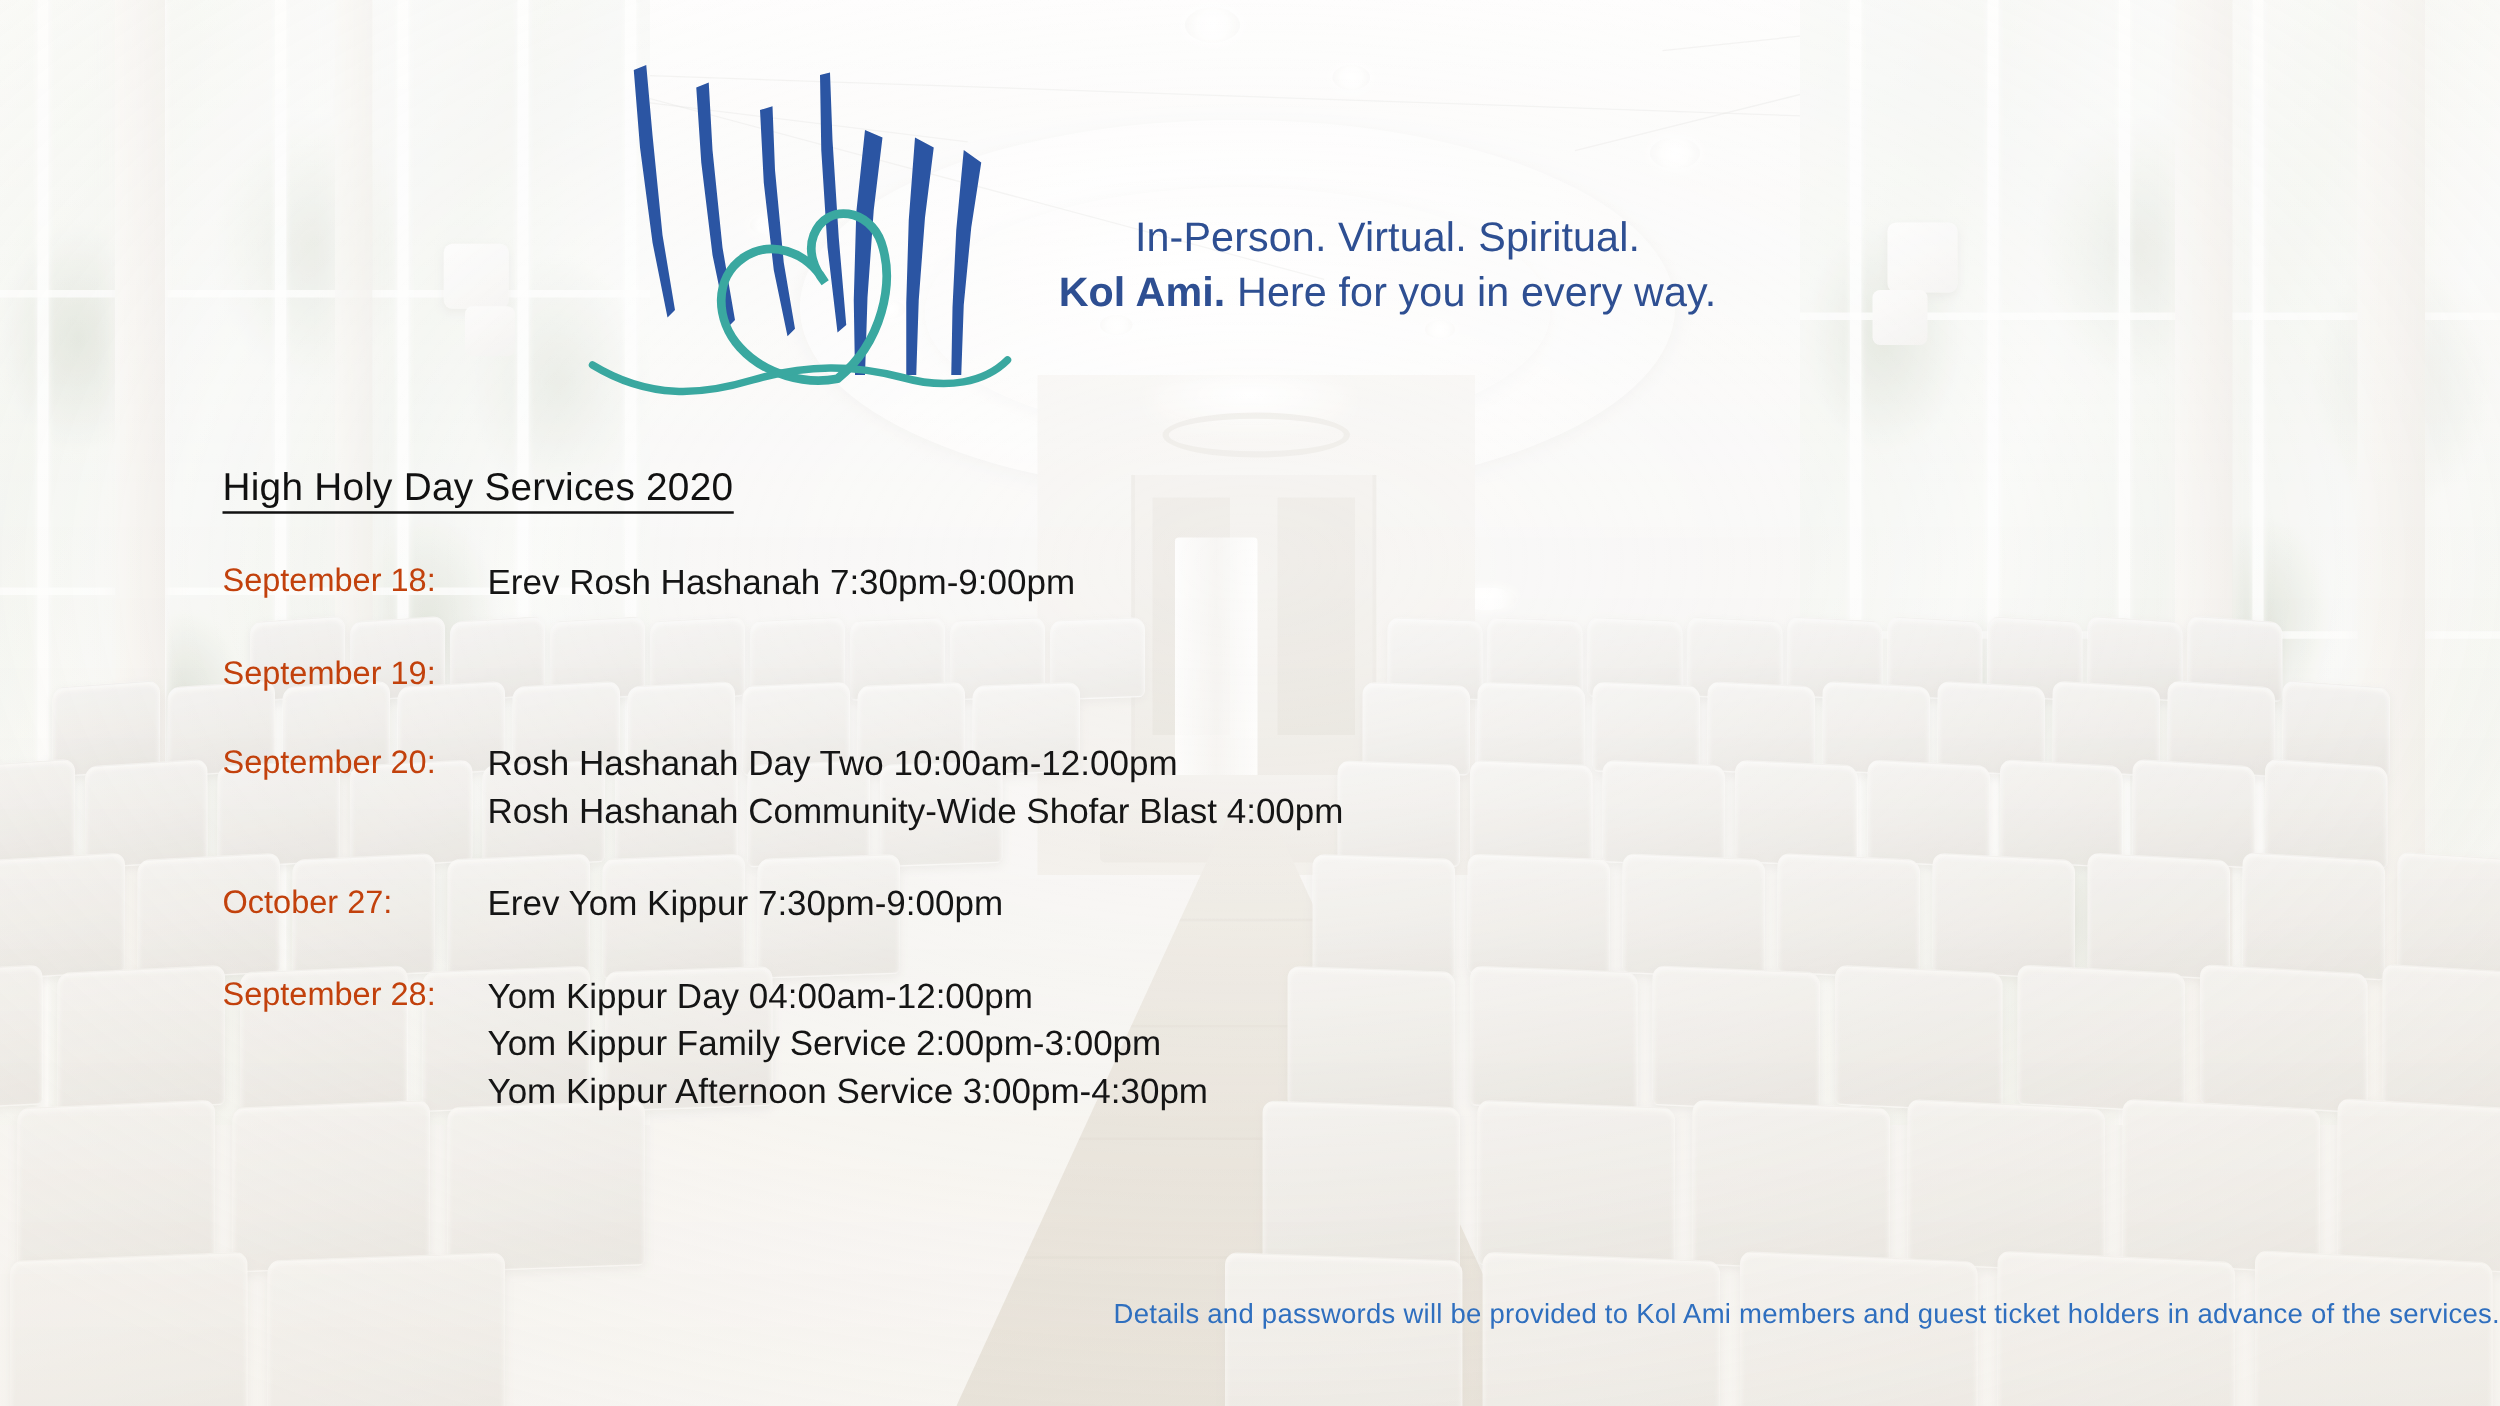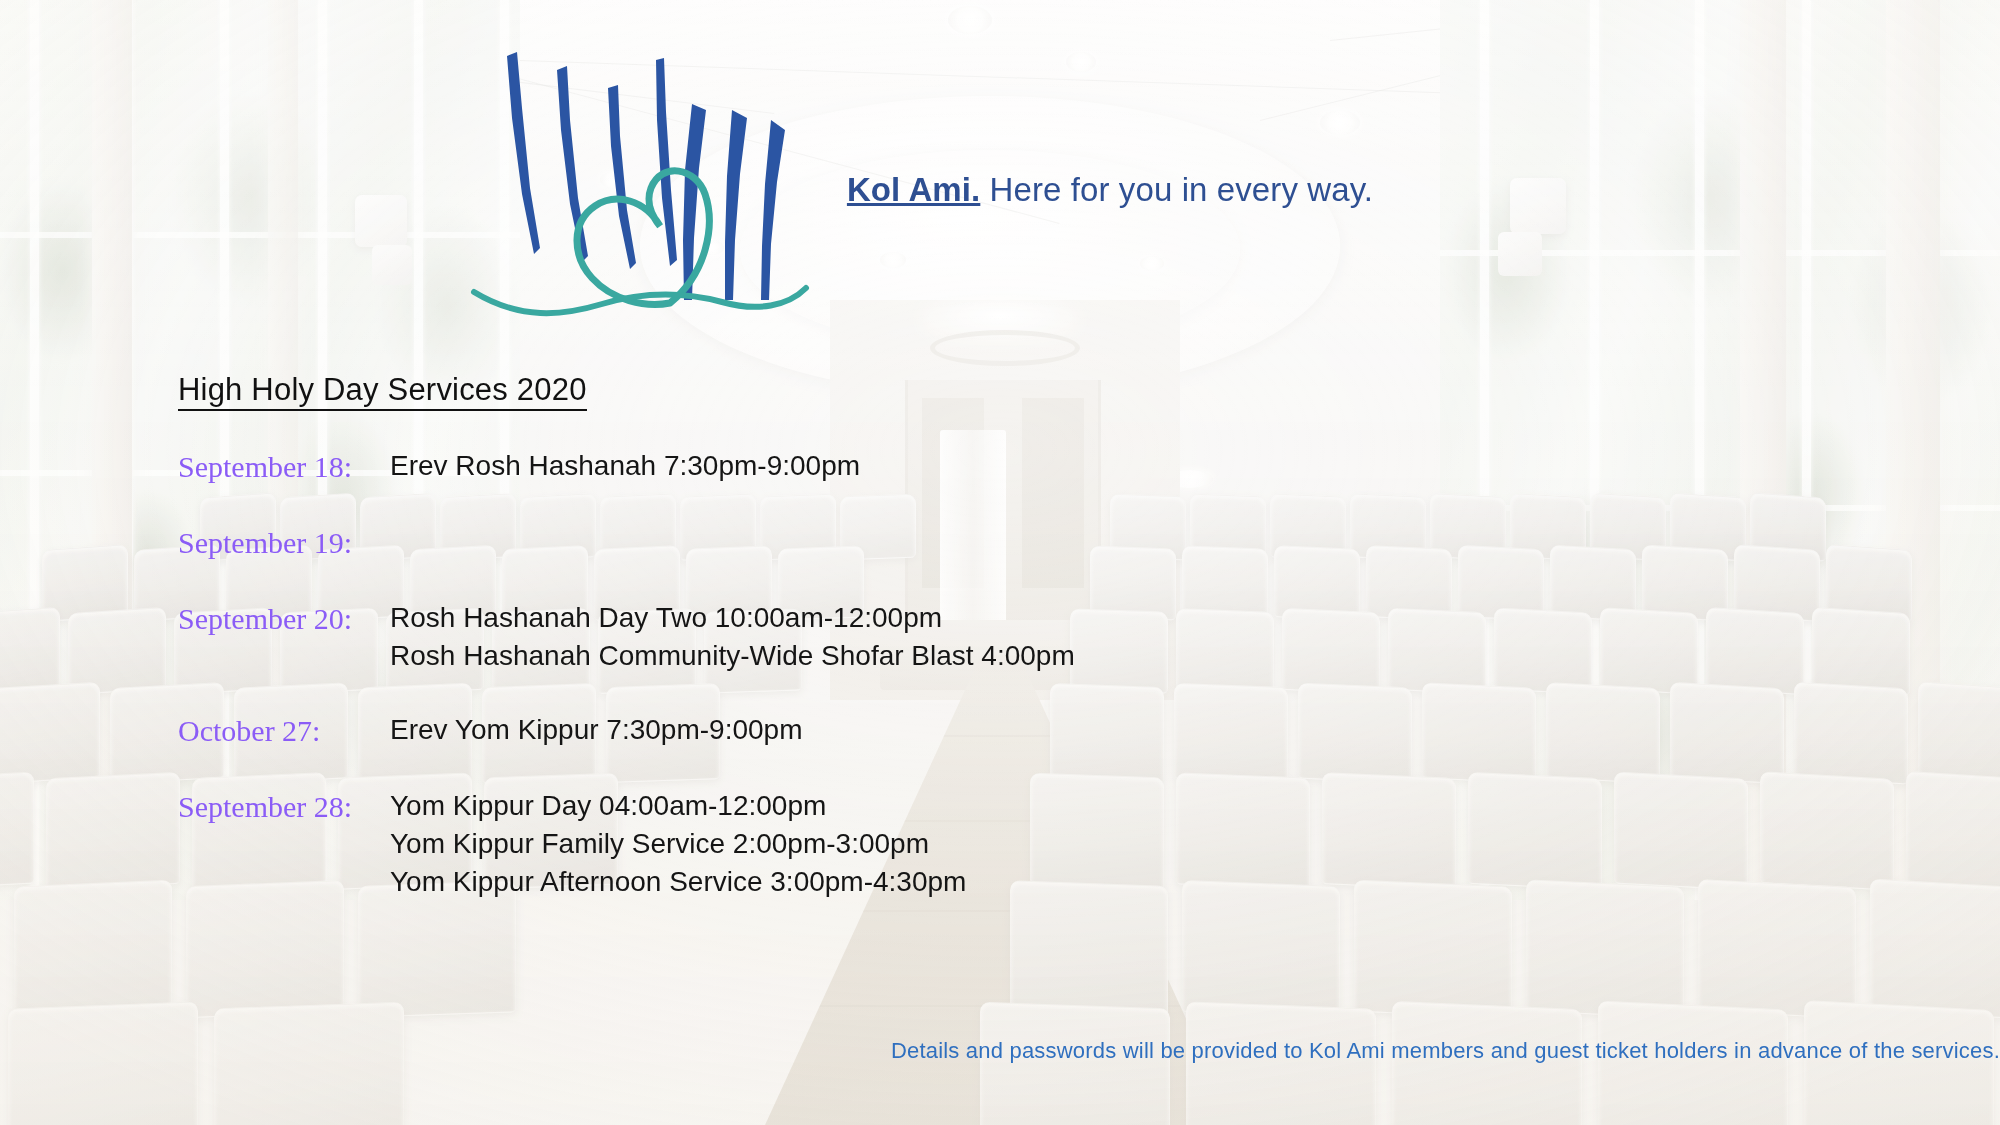--- a/index.html
+++ b/index.html
@@ -135,36 +135,36 @@
   .tagline{
     position:absolute;left:800px;top:168px;width:620px;
     text-align:center;
     color:#2e4f92;
     font-size:33px;
     line-height:1.34;
     letter-spacing:.1px;
   }
   .tagline .l1{display:block;font-weight:400;}
   .tagline .l2{display:block;font-weight:400;}
-  .tagline .brand{font-weight:700;text-decoration:underline;}
+  .tagline .brand{font-weight:700;}
 
   .schedule{position:absolute;left:178px;top:372px;color:#0e0e0e;}
 
   .sched-title{
     font-size:31px;font-weight:400;color:#111;
     display:inline-block;
     border-bottom:2px solid #111;
     padding-bottom:1px;
     letter-spacing:.2px;
   }
 
   .day{display:flex;align-items:flex-start;margin-top:36px;}
   .day-date{
     width:212px;flex:0 0 212px;
-    font-size:30px;line-height:1.33;color:#8b5cf6;white-space:nowrap;font-family:Liberation Serif, serif;
+    font-size:26px;line-height:1.33;color:#c2410c;white-space:nowrap;
   }
   .day-events{font-size:28px;line-height:1.36;color:#151515;}
   .day-events div{white-space:nowrap;}
 
   .footnote{
     position:absolute;left:0;right:0;top:1038px;
     text-align:right;
     color:#2f6fbf;
     font-size:22px;
     letter-spacing:.2px;
@@ -372,20 +372,21 @@
                    C 101 174, 102 208, 122 230
                    C 142 252, 175 260, 200 255 Z"></path>
         </g>
         <g fill="none" stroke="#3aa8a0" stroke-width="6" stroke-linecap="round">
           <path d="M4 244 C 50 272, 92 268, 132 256 C 176 243, 214 244, 252 254 C 288 264, 318 258, 336 240"></path>
         </g>
       </svg>
     </div>
 
     <div class="tagline">
+      <span class="l1">In-Person. Virtual. Spiritual.</span>
       <span class="l2"><span class="brand">Kol Ami.</span><span> Here for you in every way.</span></span>
     </div>
 
     <div class="schedule">
       <div class="sched-title">High Holy Day Services 2020</div>
       <div id="days">
           <div class="day">
             <div class="day-date">September 18:</div>
             <div class="day-events">
               <div>Erev Rosh Hashanah 7:30pm-9:00pm</div>

